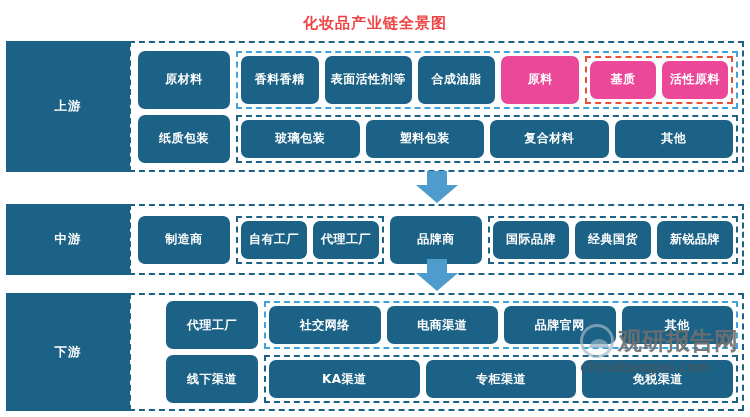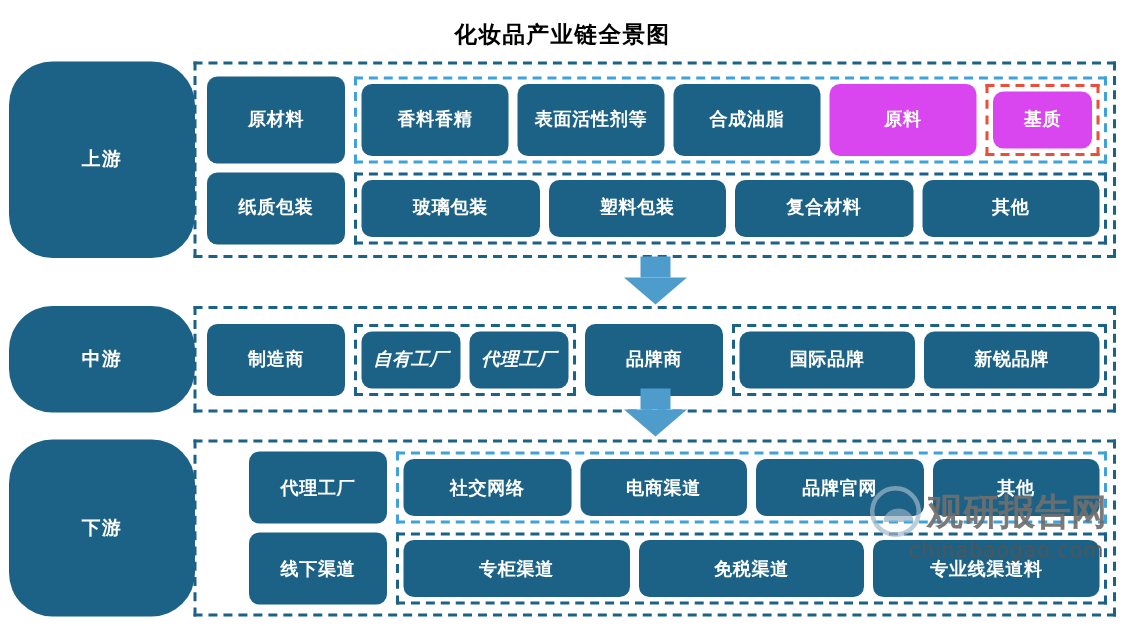--- a/index.html
+++ b/index.html
@@ -9,21 +9,21 @@
     background: #ffffff;
     font-family: "DejaVu Sans", "Liberation Sans", sans-serif;
     position: relative;
     overflow: hidden;
   }
 
   .page-title {
     text-align: center;
     font-size: 15px;
     font-weight: bold;
-    color: #000000;
+    color: #ef4444;
     letter-spacing: 1px;
     padding-top: 10px;
     height: 36px;
     line-height: 26px;
   }
 
   
   .tier {
     position: absolute;
     left: 6px;
@@ -45,21 +45,20 @@
     width: 124px;
     flex: 0 0 124px;
     background: #1B6286;
     color: #ffffff;
     font-size: 12.5px;
     font-weight: bold;
     letter-spacing: 1px;
     display: flex;
     align-items: center;
     justify-content: center;
-    border-radius: 29px;
   }
   .tier-body {
     position: relative;
     z-index: 2;
     flex: 1 1 auto;
     display: flex;
     flex-direction: column;
     justify-content: center;
     padding: 5px 6px 5px 8px;
     gap: 6px;
@@ -76,40 +75,40 @@
   .group {
     display: flex;
     align-items: stretch;
     gap: 6px;
     padding: 3px;
     flex: 1 1 auto;
   }
   .group.dash-light { border: 2px dashed #3FA2D8; }
   .group.dash-dark  { border: 2px dashed #1B6286; align-items: flex-end; }
   .group.dash-red   { border: 2px dashed #E8503A; flex: 0 0 auto; }
-  .group.nogrow     { flex: 0 0 auto; font-style: italic; }
+  .group.nogrow     { flex: 0 0 auto; }
 
   
   .node {
     background: #1B6286;
     color: #ffffff;
     border-radius: 7px;
     font-size: 12px;
     font-weight: bold;
     letter-spacing: 0.5px;
     display: flex;
     align-items: center;
     justify-content: center;
     text-align: center;
     min-height: 38px;
     padding: 4px 6px;
     flex: 1 1 0;
     white-space: nowrap;
   }
-  .node.coral { background: #d946ef; }
+  .node.coral { background: #ec4899; }
   .node.fixed { flex: 0 0 auto; min-width: 66px; }
   .node.lead  { flex: 0 0 92px; }
 
   
   .arrow {
     position: absolute;
     left: 416px;
     width: 42px;
     z-index: 5;
   }
@@ -128,21 +127,20 @@
   }
 
   
   .watermark {
     position: absolute;
     right: 12px;
     bottom: 42px;
     z-index: 9;
     display: flex;
     flex-direction: column;
-    align-items: flex-end;
     pointer-events: none;
     opacity: 0.92;
   }
   .wm-row { display: flex; align-items: center; }
   .wm-logo {
     width: 34px; height: 34px;
     border: 3px solid #9fb9c9;
     border-radius: 50%;
     margin-right: 4px;
     position: relative;
@@ -183,20 +181,21 @@
 
     <div class="row">
       <div class="node lead">原材料</div>
       <div class="group dash-light">
         <div class="node">香料香精</div>
         <div class="node">表面活性剂等</div>
         <div class="node">合成油脂</div>
         <div class="node coral">原料</div>
         <div class="group dash-red">
           <div class="node coral fixed">基质</div>
+          <div class="node coral fixed">活性原料</div>
         </div>
       </div>
     </div>
 
     <div class="row">
       <div class="node lead">纸质包装</div>
       <div class="group dash-dark">
         <div class="node">玻璃包装</div>
         <div class="node">塑料包装</div>
         <div class="node">复合材料</div>
@@ -219,20 +218,21 @@
 
     <div class="row">
       <div class="node lead">制造商</div>
       <div class="group dash-dark nogrow">
         <div class="node fixed">自有工厂</div>
         <div class="node fixed">代理工厂</div>
       </div>
       <div class="node lead">品牌商</div>
       <div class="group dash-dark">
         <div class="node">国际品牌</div>
+        <div class="node">经典国货</div>
         <div class="node">新锐品牌</div>
       </div>
     </div>
 
   </div>
 </div>
 
 <div class="arrow" style="top:259px;">
   <div class="shaft"></div>
   <div class="head"></div>
@@ -249,23 +249,23 @@
         <div class="node">社交网络</div>
         <div class="node">电商渠道</div>
         <div class="node">品牌官网</div>
         <div class="node">其他</div>
       </div>
     </div>
 
     <div class="row">
       <div class="node lead">线下渠道</div>
       <div class="group dash-dark">
+        <div class="node">KA渠道</div>
         <div class="node">专柜渠道</div>
         <div class="node">免税渠道</div>
-        <div class="node">专业线渠道料</div>
       </div>
     </div>
 
   </div>
 </div>
 
 <div class="watermark">
   <div class="wm-row">
     <div class="wm-logo"></div>
     <div class="wm-cn">观研报告网</div>

